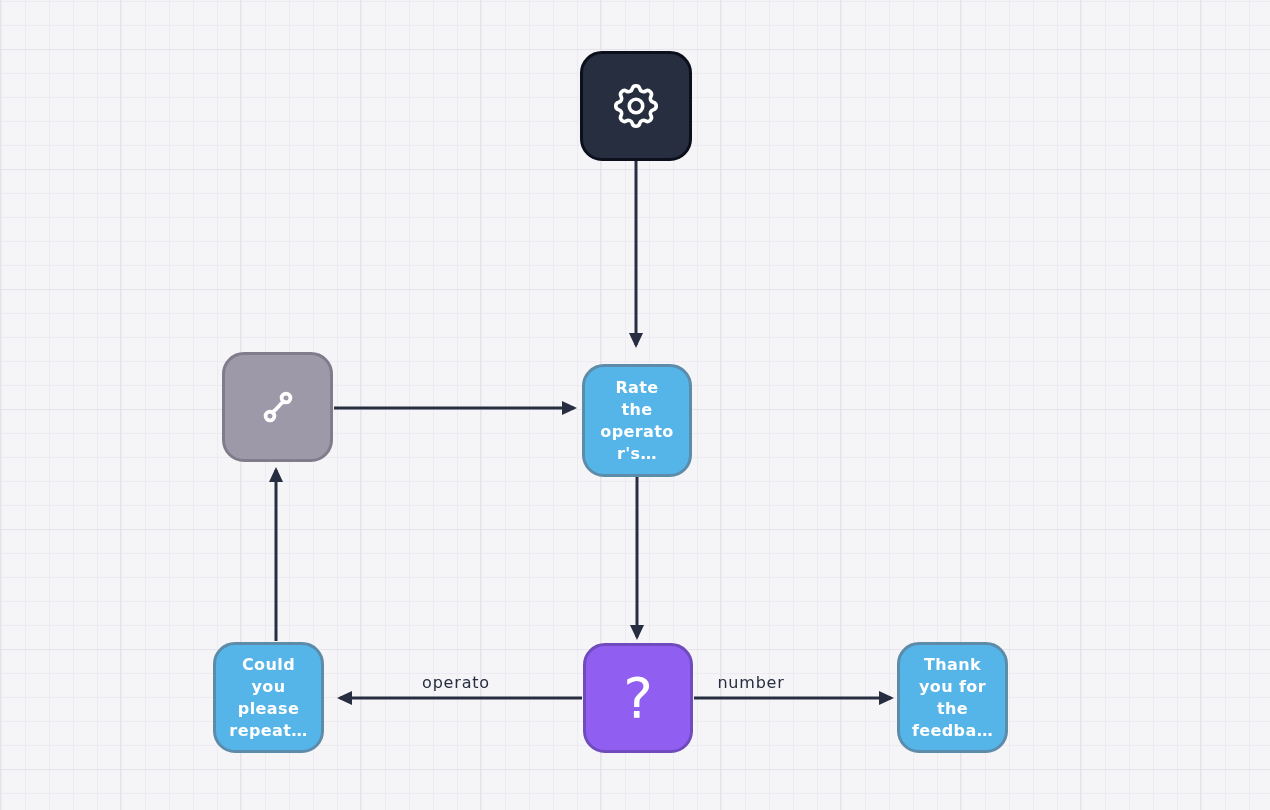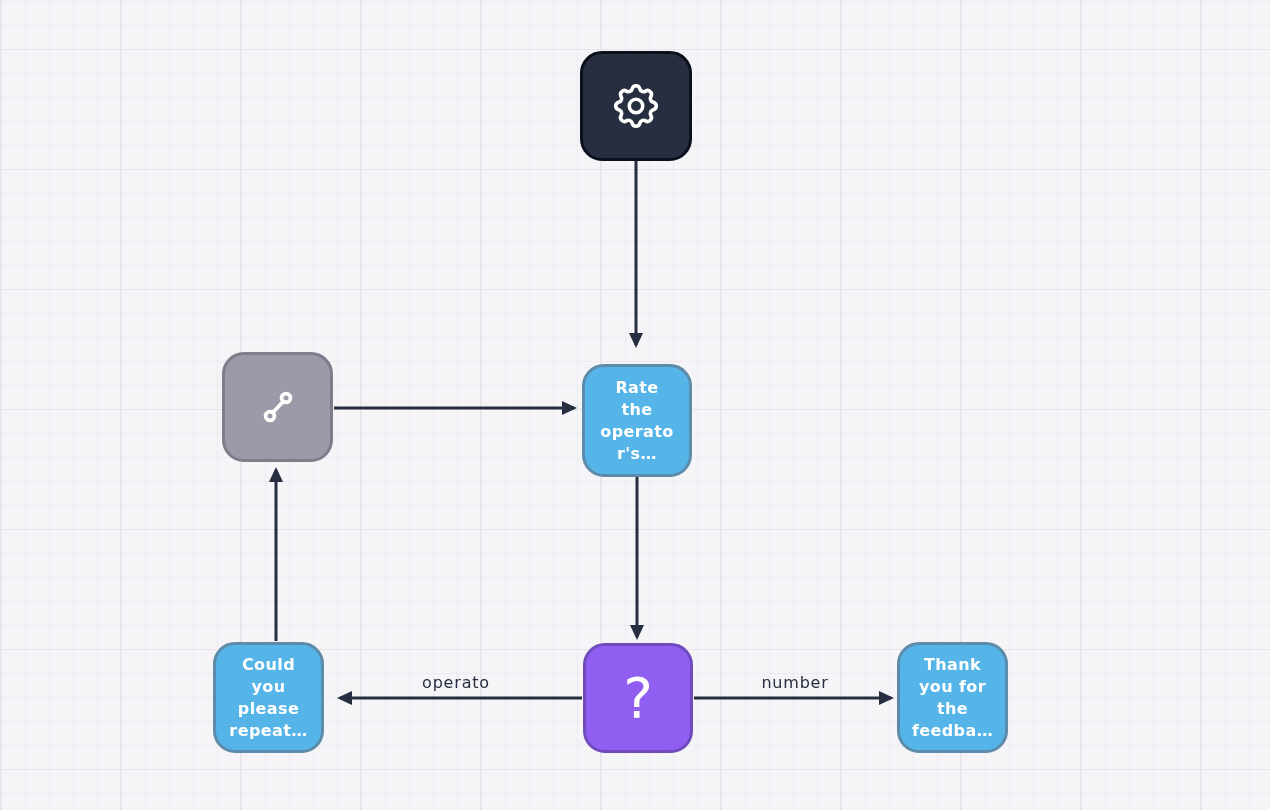--- a/index.html
+++ b/index.html
@@ -38,21 +38,21 @@
   .question-glyph{
     color:#ffffff;font-weight:400;font-size:56px;line-height:1;
     pointer-events:none;
   }
   .edge-label{
     position:absolute;transform:translate(-50%,-50%);
     color:#272e41;font-size:16px;font-weight:500;letter-spacing:.8px;
     white-space:nowrap;
   }
   #label-default{left:456px;top:682px;}
-  #label-number {left:795px;top:682px;}
+  #label-number {left:751px;top:682px;}
   .icon{display:block;pointer-events:none;}
 </style>
 </head>
 <body>
 
 <div class="canvas">
 
   <svg class="edges" width="1270" height="810" viewBox="0 0 1270 810">
     <defs>
       <marker id="arrow" markerUnits="userSpaceOnUse" markerWidth="18" markerHeight="16" refX="13" refY="8" orient="auto">

